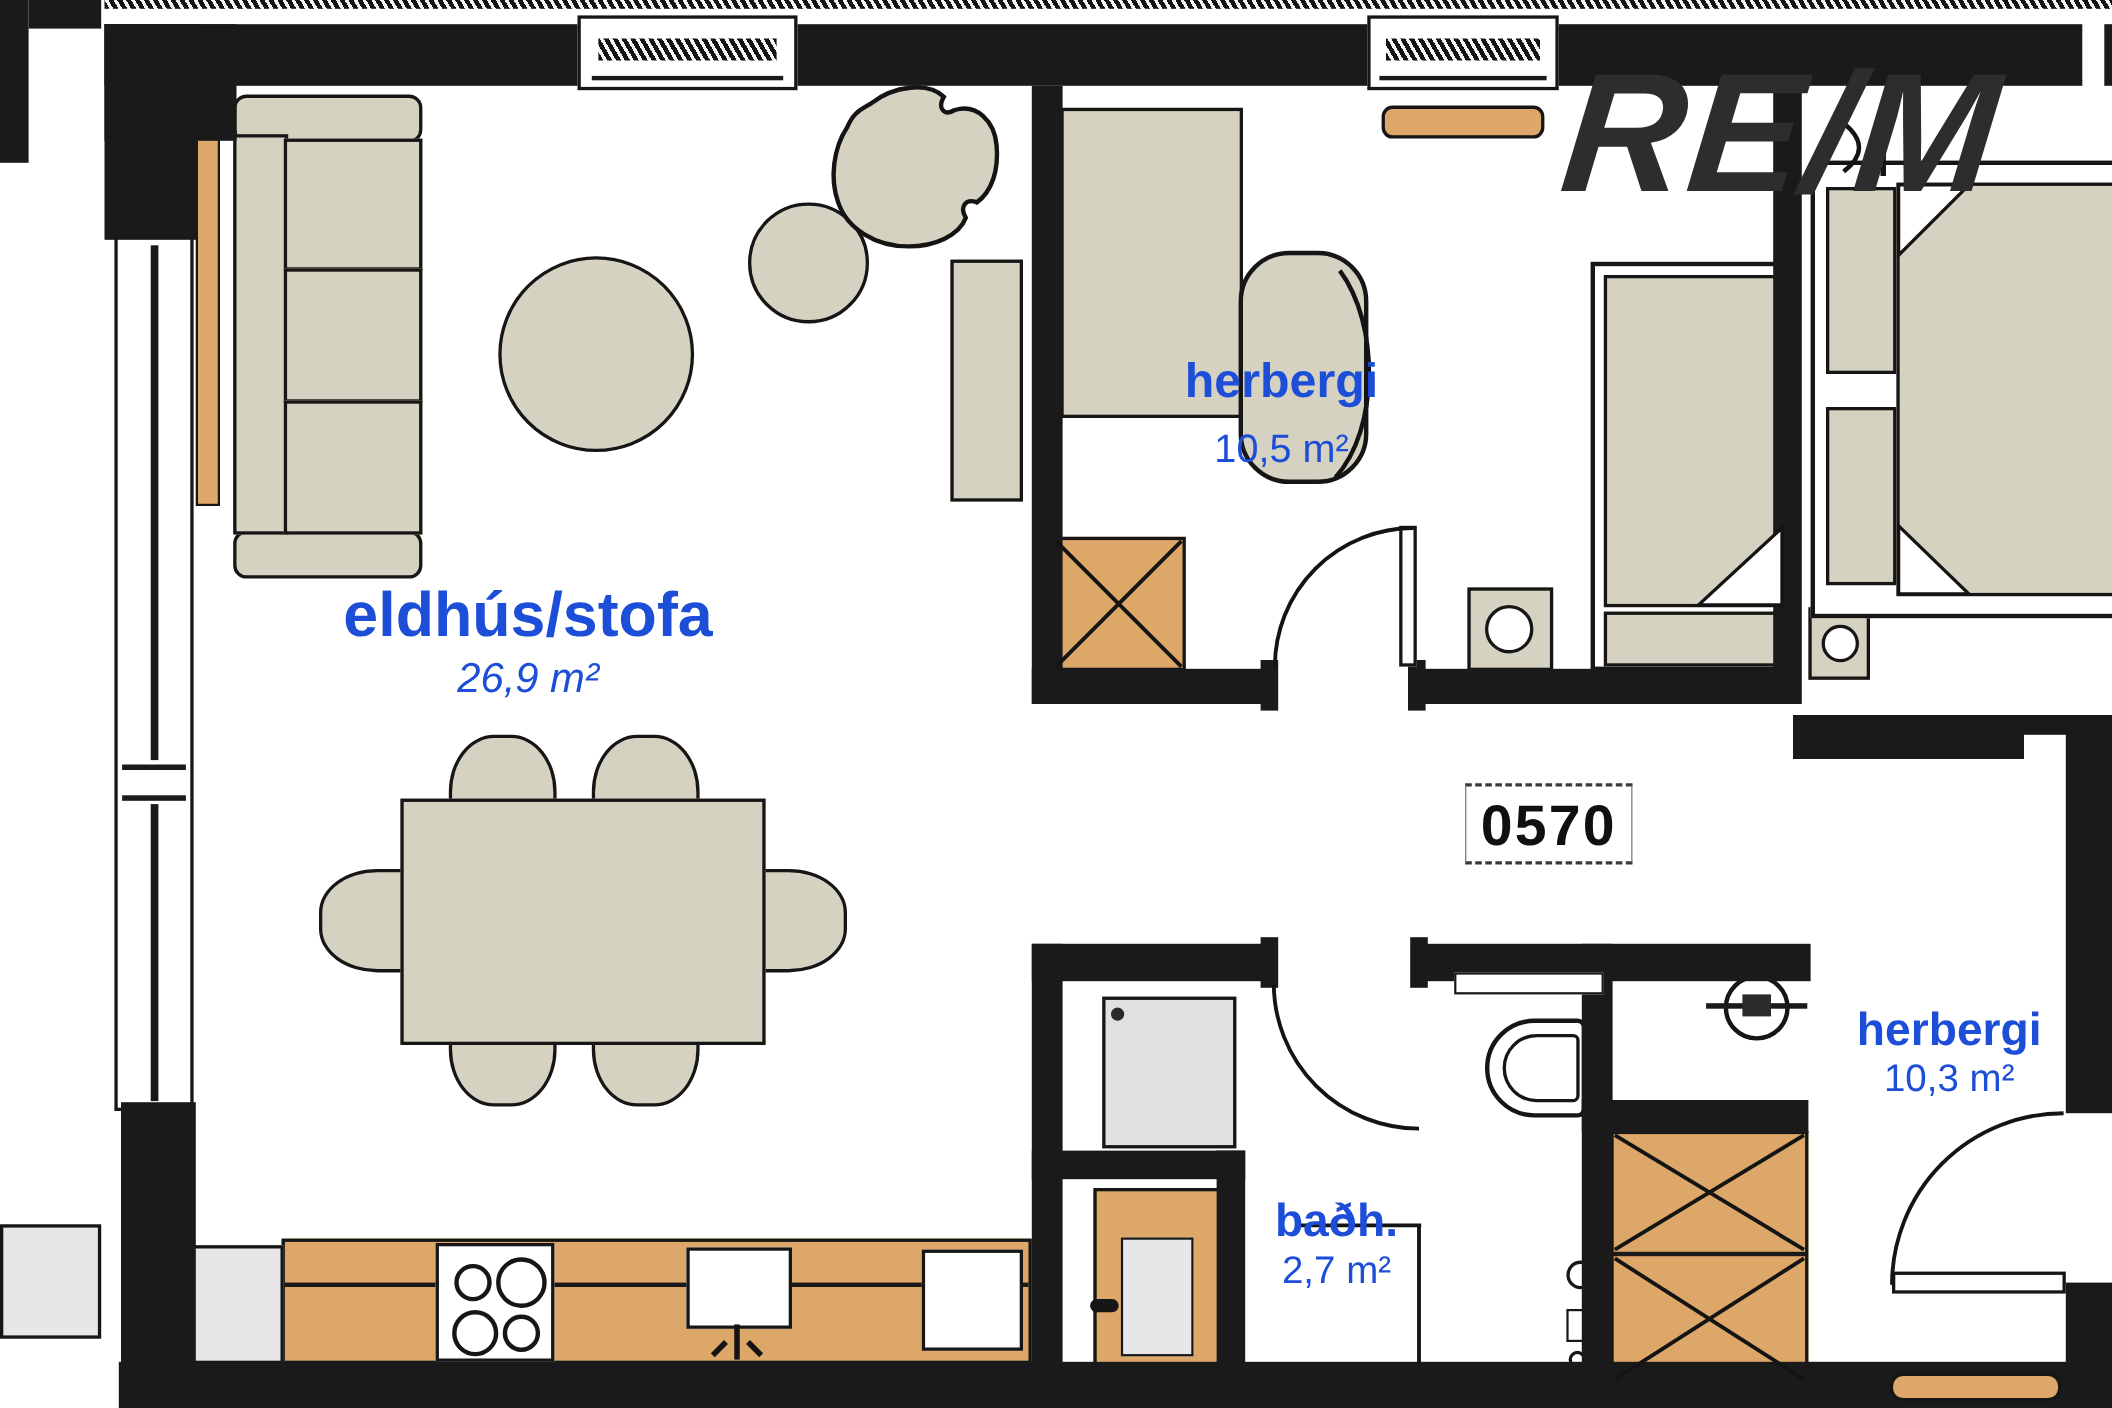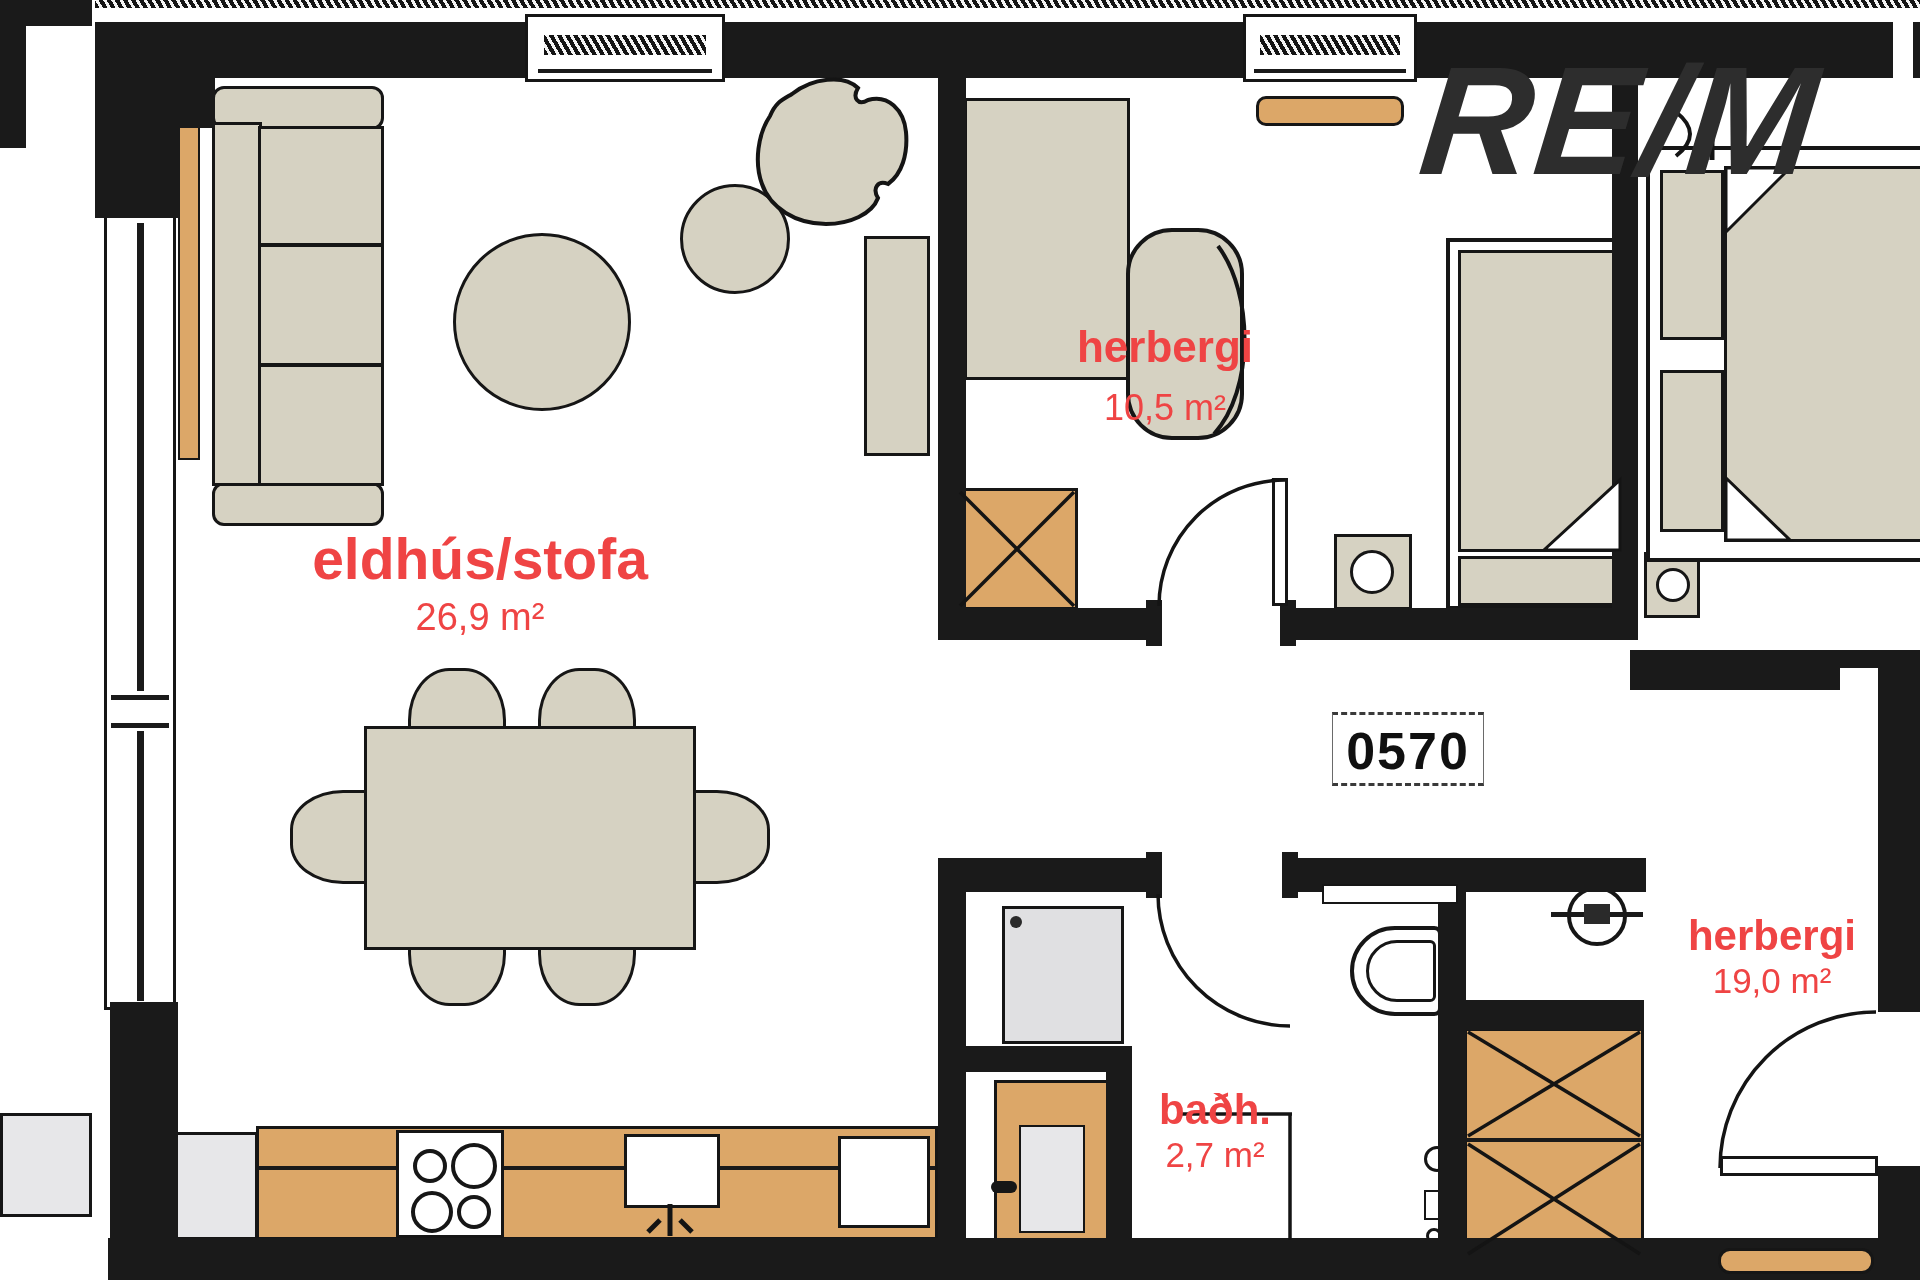--- a/index.html
+++ b/index.html
@@ -5,21 +5,21 @@
   html,body{margin:0;padding:0;background:#ffffff;overflow:hidden;}
   #canvas{position:relative;width:1920px;height:1280px;background:#ffffff;overflow:hidden;
           font-family:"Liberation Sans",sans-serif;}
   .wall{position:absolute;background:#1a1a1a;z-index:30;}
   .hatch{position:absolute;background:repeating-linear-gradient(60deg,#141414 0 4px,#f5f5f5 4px 7px);z-index:31;}
   .beige{position:absolute;background:#d6d2c2;border:3px solid #161616;z-index:12;box-sizing:border-box;}
   .orange{position:absolute;background:#dca768;border:3px solid #161616;z-index:12;box-sizing:border-box;}
   .whitebox{position:absolute;background:#ffffff;border:3px solid #161616;z-index:14;box-sizing:border-box;}
   .graybox{position:absolute;background:#e7e7e9;border:3px solid #161616;z-index:13;box-sizing:border-box;}
   .circle{border-radius:50%;}
-  .label{position:absolute;z-index:60;color:#ef4444;text-align:center;line-height:1.12;}
+  .label{position:absolute;z-index:60;color:#1d4ed8;text-align:center;line-height:1.12;}
   .label .nm{font-weight:bold;}
   .label .ar{font-weight:normal;}
   #svgov{position:absolute;left:0;top:0;z-index:40;pointer-events:none;}
   .notch{position:absolute;background:#ffffff;z-index:35;}
   #watermark{position:absolute;left:1422px;top:44px;z-index:70;font-size:154px;font-weight:800;
              font-style:italic;letter-spacing:3px;color:#2d2d2d;transform:skewX(-6deg);
              white-space:nowrap;line-height:1;}
   #unitbox{position:absolute;left:1332px;top:712px;width:152px;height:74px;z-index:60;
            border-top:3px dashed #3a3a3a;border-bottom:3px dashed #3a3a3a;
            border-left:1px solid #6a6a6a;border-right:1px solid #6a6a6a;
@@ -190,35 +190,35 @@
 
     <line x1="670" y1="1204" x2="670" y2="1236" stroke="#141414" stroke-width="5"></line>
     <line x1="648" y1="1232" x2="660" y2="1220" stroke="#141414" stroke-width="5"></line>
     <line x1="692" y1="1232" x2="680" y2="1220" stroke="#141414" stroke-width="5"></line>
 
     <circle cx="1016" cy="922" r="6" fill="#2a2a2a"></circle>
   </svg>
 
   <div class="label" style="left:300px;top:528px;width:360px;">
     <div class="nm" style="font-size:57px;">eldhús/stofa</div>
-    <div class="ar" style="font-size:38px;margin-top:4px;">26,9 m²</div>
+    <div class="ar" style="font-size:38px;margin-top:4px;font-style:italic;">26,9 m²</div>
   </div>
 
   <div class="label" style="left:990px;top:322px;width:350px;">
     <div class="nm" style="font-size:44px;">herbergi</div>
     <div class="ar" style="font-size:36px;margin-top:17px;">10,5 m²</div>
   </div>
 
   <div class="label" style="left:1120px;top:1086px;width:190px;">
     <div class="nm" style="font-size:42px;">baðh.</div>
     <div class="ar" style="font-size:35px;margin-top:2px;">2,7 m²</div>
   </div>
 
   <div class="label" style="left:1652px;top:912px;width:240px;">
     <div class="nm" style="font-size:42px;">herbergi</div>
-    <div class="ar" style="font-size:35px;margin-top:2px;">19,0 m²</div>
+    <div class="ar" style="font-size:35px;margin-top:2px;">10,3 m²</div>
   </div>
 
   <div id="unitbox">0570</div>
 
   <div id="watermark">RE/M</div>
 
 </div>
 
 </body></html>

